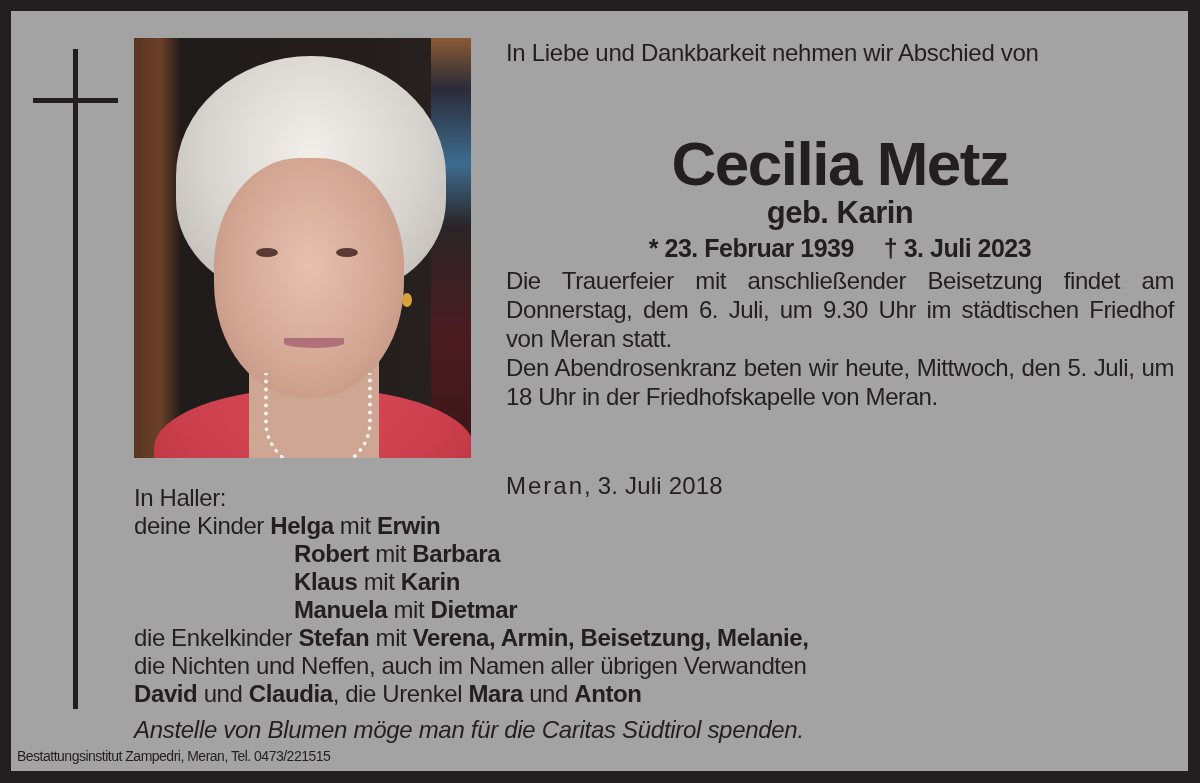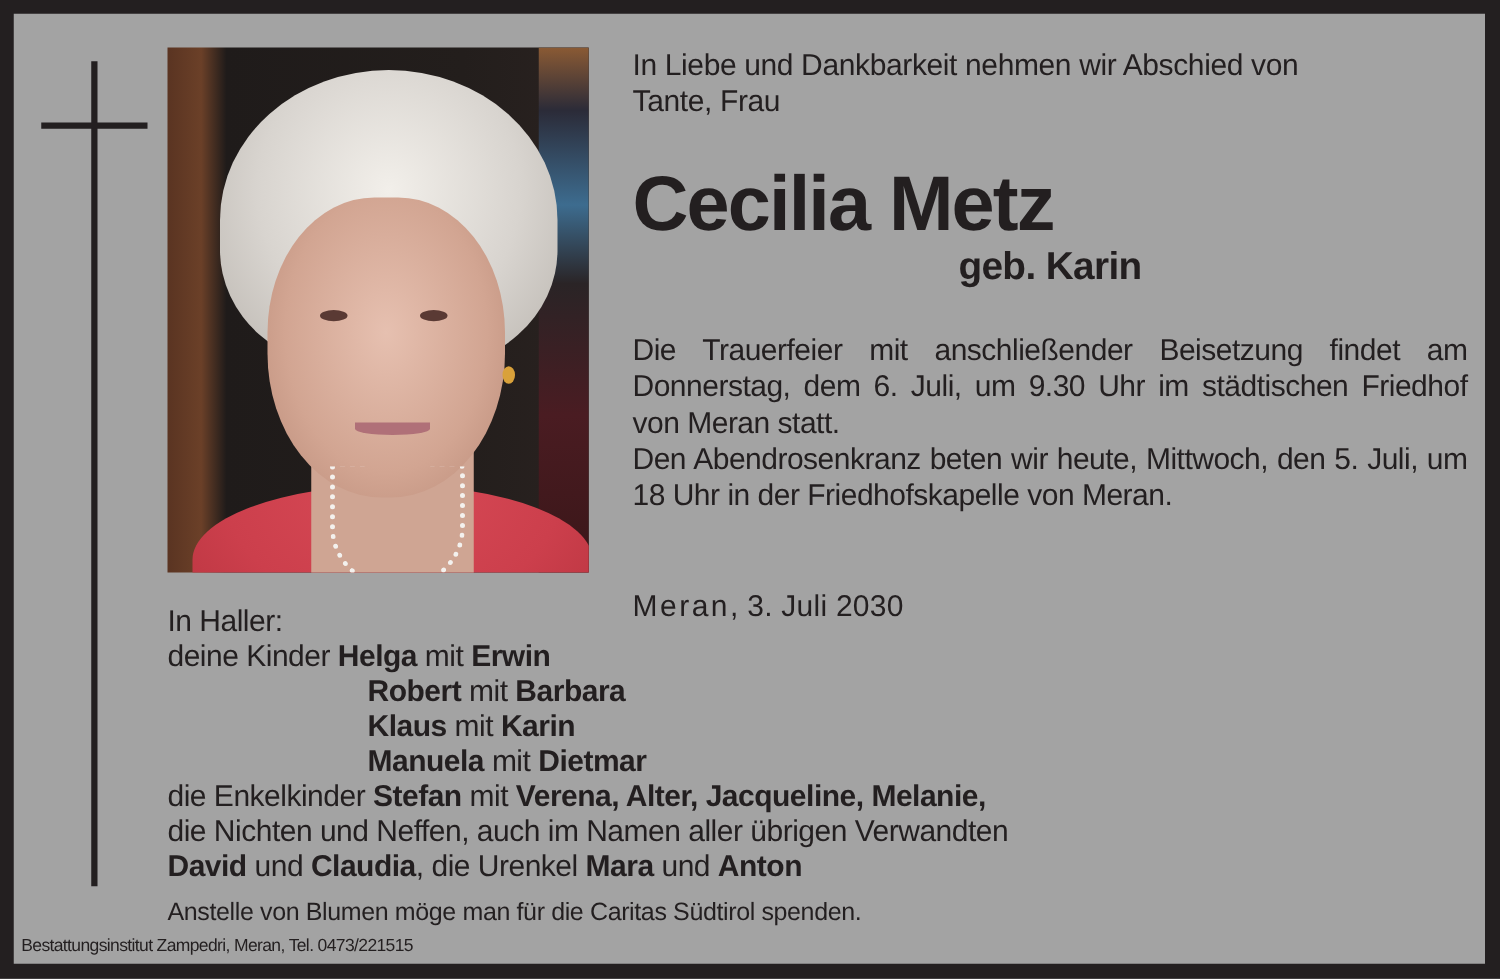--- a/index.html
+++ b/index.html
@@ -41,21 +41,21 @@
   .photo .eye-l { left:122px; } .photo .eye-r { left:202px; }
   .photo .mouth { position:absolute; left:150px; top:300px; width:60px; height:10px; border-radius: 0 0 50% 50%; background:#b07078; }
   .photo .earring { position:absolute; left:268px; top:255px; width:10px; height:14px; border-radius:50%; background:#d9a13a; }
 
   .intro {
     position: absolute; left: 495px; top: 27px; width: 668px;
     font-size: 24px; line-height: 29px; letter-spacing: -0.3px;
   }
   .name {
     position: absolute; left: 495px; top: 120px; width: 668px;
-    text-align: left; font-weight: bold;
+    text-align: center; font-weight: bold;
     font-size: 62px; line-height: 66px; letter-spacing: -1.5px;
   }
   .maiden {
     position: absolute; left: 495px; top: 184px; width: 668px;
     text-align: center; font-weight: bold;
     font-size: 31px; line-height: 36px; letter-spacing: -0.5px;
   }
   .dates {
     position: absolute; left: 495px; top: 221px; width: 668px;
     text-align: center; font-weight: bold;
@@ -75,21 +75,21 @@
   .place-date .city { letter-spacing: 2px; }
   .family {
     position: absolute; left: 123px; top: 473px; width: 900px;
     font-size: 24px; line-height: 28px; letter-spacing: -0.4px;
   }
   .family .row { white-space: nowrap; height: 28px; }
   .family .indent { padding-left: 160px; }
   .family b { font-weight: bold; }
   .donation {
     position: absolute; left: 123px; top: 705px;
-    font-size: 20px; line-height: 28px; letter-spacing: -0.3px;
+    font-size: 24px; line-height: 28px; letter-spacing: -0.3px; font-style: italic;
   }
   .footer {
     position: absolute; left: 6px; top: 736px;
     font-size: 14px; line-height: 18px; letter-spacing: -0.5px;
   }
 </style>
 </head>
 <body>
 
 <div class="page">
@@ -107,52 +107,54 @@
     <div class="face"></div>
     <div class="eye-l"></div>
     <div class="eye-r"></div>
     <div class="mouth"></div>
     <div class="earring"></div>
     <div class="pearls"></div>
   </div>
 
   <div class="intro">
     <div>In Liebe und Dankbarkeit nehmen wir Abschied von</div>
-    <div>Tante, Frau</div>
   </div>
 
   <div class="name">Cecilia Metz</div>
   <div class="maiden">geb. Karin</div>
 
+  <div class="dates">
+    <span>* 23. Februar 1939</span><span class="sep"></span><span>† 3. Juli 2023</span>
+  </div>
 
   <div class="body-text">
     <p>Die Trauerfeier mit anschließender Beisetzung findet am Donnerstag, dem 6. Juli, um 9.30 Uhr im städti­schen Friedhof von Meran statt.</p>
     <p>Den Abendrosenkranz beten wir heute, Mittwoch, den 5. Juli, um 18 Uhr in der Friedhofskapelle von Meran.</p>
   </div>
 
   <div class="place-date">
-    <span class="city">Meran</span><span>, 3. Juli 2030</span>
+    <span class="city">Meran</span><span>, 3. Juli 2018</span>
   </div>
 
   <div class="family">
     <div class="row">In Haller:</div>
     <div class="row">
       <span>deine Kinder </span><b>Helga</b><span> mit </span><b>Erwin</b>
     </div>
     <div class="row indent">
       <b>Robert</b><span> mit </span><b>Barbara</b>
     </div>
     <div class="row indent">
       <b>Klaus</b><span> mit </span><b>Karin</b>
     </div>
     <div class="row indent">
       <b>Manuela</b><span> mit </span><b>Dietmar</b>
     </div>
     <div class="row">
-      <span>die Enkelkinder </span><b>Stefan</b><span> mit </span><b>Verena, Alter, Jacqueline, Melanie,</b>
+      <span>die Enkelkinder </span><b>Stefan</b><span> mit </span><b>Verena, Armin, Beisetzung, Melanie,</b>
     </div>
     <div class="row">die Nichten und Neffen, auch im Namen aller übrigen Verwandten</div>
     <div class="row">
       <b>David</b><span> und </span><b>Claudia</b><span>, die Urenkel </span><b>Mara</b><span> und </span><b>Anton</b>
     </div>
   </div>
 
   <div class="donation">Anstelle von Blumen möge man für die Caritas Südtirol spenden.</div>
 
   <div class="footer">Bestattungsinstitut Zampedri, Meran, Tel. 0473/221515</div>

